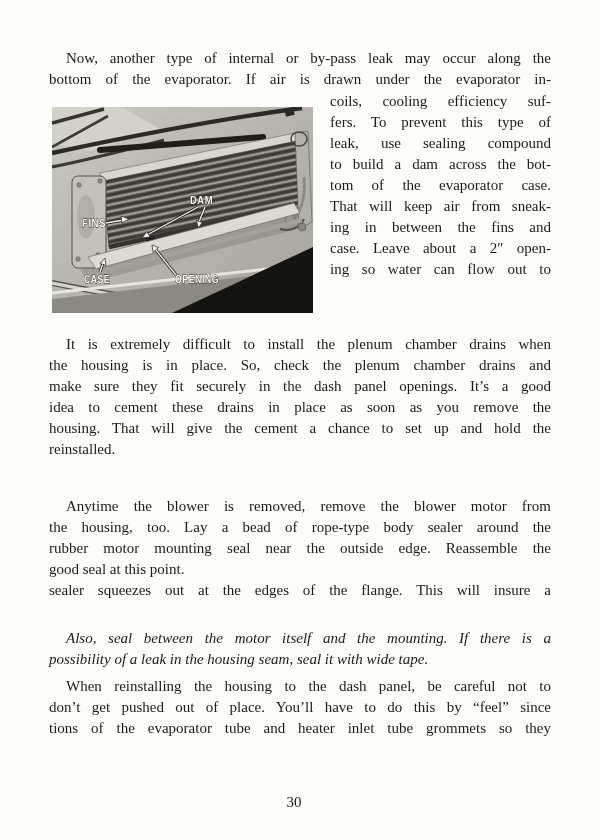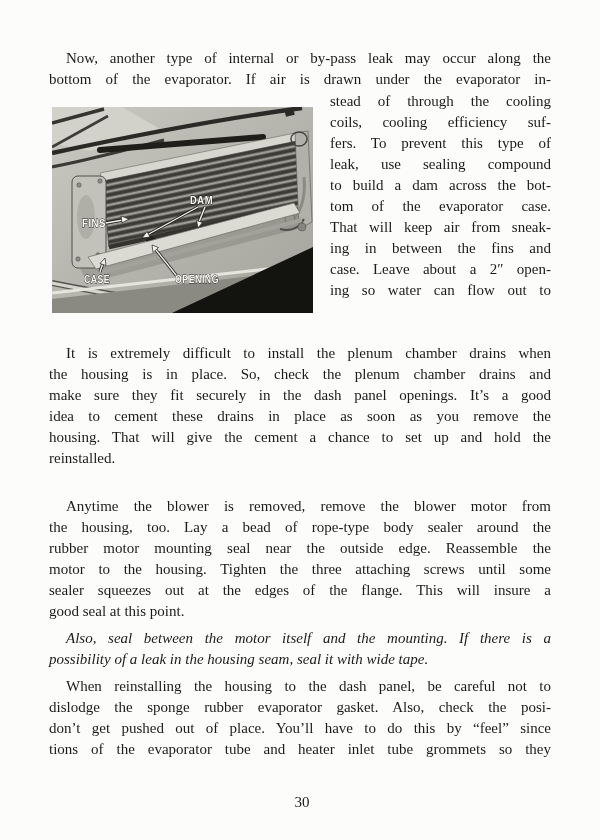--- a/index.html
+++ b/index.html
@@ -8,25 +8,25 @@
     background:#fcfcfa;color:#1b1b1b;overflow:hidden;
     font-family:"Liberation Serif","DejaVu Serif",serif;
     font-size:15px;line-height:21px;
   }
   .para{position:absolute;left:49px;width:502px;}
   .tline{text-align:justify;text-align-last:justify;white-space:normal;}
   .tline.first{text-indent:17px;}
   .tline.endleft{text-align-last:left;}
   .p1{top:48px;}
   .colpara{position:absolute;left:330px;top:91px;width:221px;}
-  .p2{top:343px;}
+  .p2{top:334px;}
   .p3{top:496px;}
   .p4{top:628px;font-style:italic;}
   .p5{top:676px;}
-  .folio{position:absolute;left:16px;top:792px;width:572px;text-align:center;}
+  .folio{position:absolute;left:8px;top:792px;width:572px;text-align:center;}
   figure.photo{position:absolute;left:52px;top:107px;width:261px;height:206px;margin:0;padding:0;}
   figure.photo svg{display:block;width:261px;height:206px;}
   .figlabel{
     font-family:"Liberation Sans","DejaVu Sans",sans-serif;
     font-weight:bold;font-size:10.5px;letter-spacing:.6px;
     fill:#fbfbf5;stroke:#1c1c18;stroke-width:.8px;paint-order:stroke;
   }
 </style>
 </head>
 <body>
@@ -134,21 +134,20 @@
       <g>
         <text class="figlabel" x="30" y="120" textLength="24" lengthAdjust="spacingAndGlyphs">FINS</text>
         <text class="figlabel" x="138" y="97" textLength="23" lengthAdjust="spacingAndGlyphs">DAM</text>
         <text class="figlabel" x="32" y="176" textLength="26" lengthAdjust="spacingAndGlyphs">CASE</text>
         <text class="figlabel" x="123" y="176" textLength="44" lengthAdjust="spacingAndGlyphs">OPENING</text>
       </g>
     </svg>
   </figure>
 
   <div class="colpara">
-      <div class="tline">stead of through the cooling</div>
       <div class="tline">coils, cooling efficiency suf-</div>
       <div class="tline">fers. To prevent this type of</div>
       <div class="tline">leak, use sealing compound</div>
       <div class="tline">to build a dam across the bot-</div>
       <div class="tline">tom of the evaporator case.</div>
       <div class="tline">That will keep air from sneak-</div>
       <div class="tline">ing in between the fins and</div>
       <div class="tline">case. Leave about a 2″ open-</div>
       <div class="tline">ing so water can flow out to</div>
     </div>
@@ -159,32 +158,30 @@
       <div class="tline">make sure they fit securely in the dash panel openings. It’s a good</div>
       <div class="tline">idea to cement these drains in place as soon as you remove the</div>
       <div class="tline">housing. That will give the cement a chance to set up and hold the</div>
       <div class="tline endleft">reinstalled.</div>
     </div>
 
   <div class="para p3">
       <div class="tline first">Anytime the blower is removed, remove the blower motor from</div>
       <div class="tline">the housing, too. Lay a bead of rope-type body sealer around the</div>
       <div class="tline">rubber motor mounting seal near the outside edge. Reassemble the</div>
-      <div class="tline">motor to the housing. Tighten the three attaching screws until some</div>
+      <div class="tline endleft">good seal at this point.</div>
       <div class="tline">sealer squeezes out at the edges of the flange. This will insure a</div>
-      <div class="tline endleft">good seal at this point.</div>
     </div>
 
   <div class="para p4">
       <div class="tline first">Also, seal between the motor itself and the mounting. If there is a</div>
       <div class="tline endleft">possibility of a leak in the housing seam, seal it with wide tape.</div>
     </div>
 
   <div class="para p5">
       <div class="tline first">When reinstalling the housing to the dash panel, be careful not to</div>
-      <div class="tline">dislodge the sponge rubber evaporator gasket. Also, check the posi-</div>
       <div class="tline">don’t get pushed out of place. You’ll have to do this by “feel” since</div>
       <div class="tline">tions of the evaporator tube and heater inlet tube grommets so they</div>
     </div>
 
   <div class="folio">30</div>
 
 </div>
 
 </body></html>

